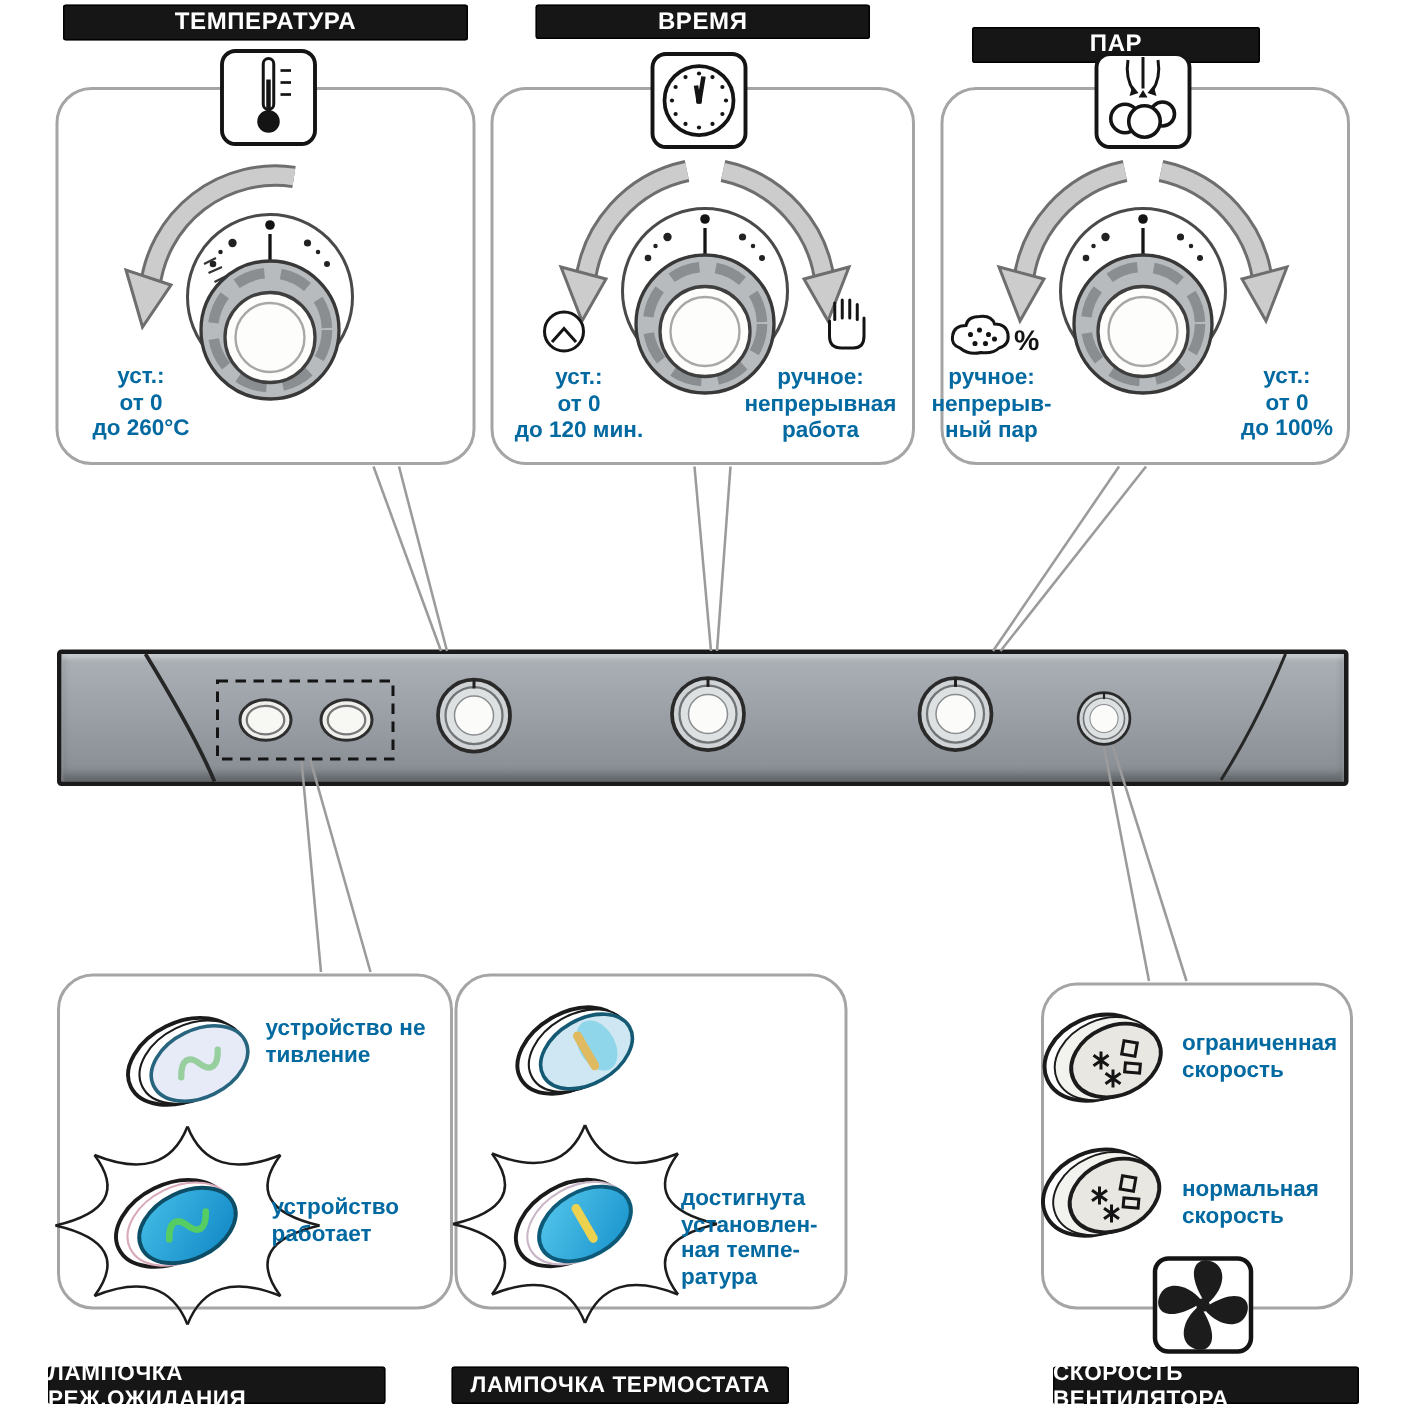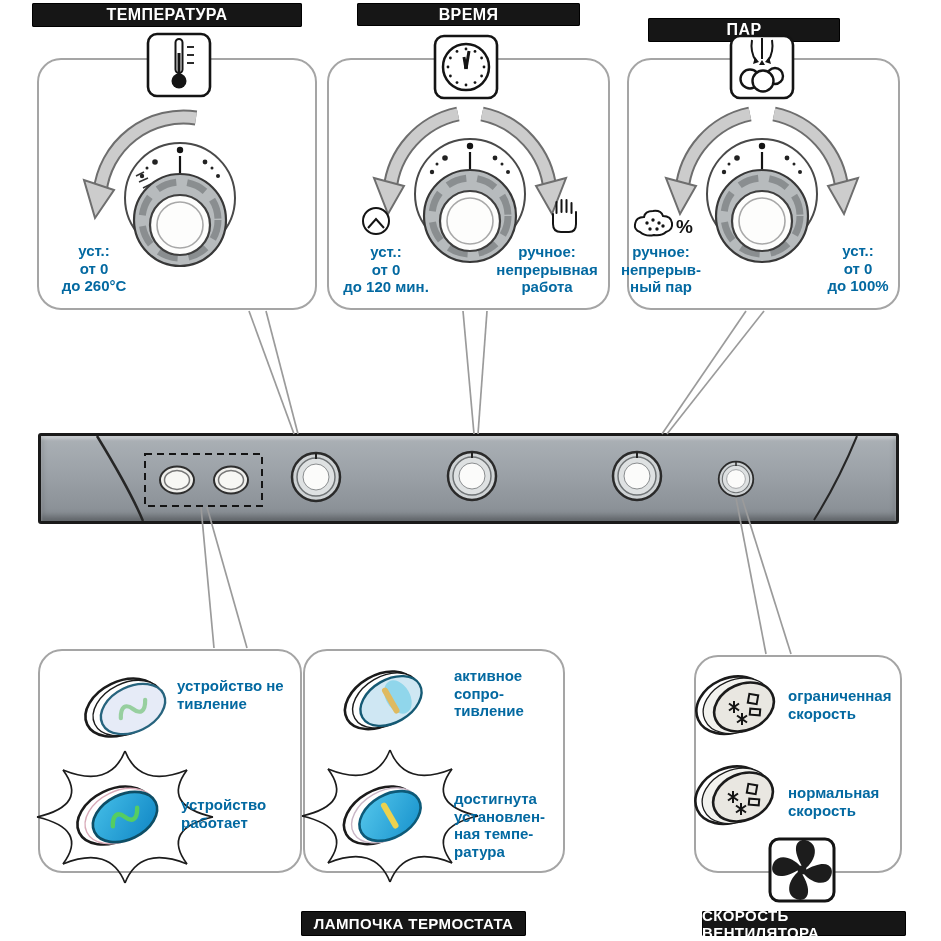--- a/index.html
+++ b/index.html
@@ -22,34 +22,35 @@
   .arrO{fill:none;stroke:#6e6e6e;stroke-width:15;}
   .arrI{fill:none;stroke:#cccccc;stroke-width:11;}
   .arrH{fill:#cccccc;stroke:#6e6e6e;stroke-width:2;}
   .pct{font-size:19px;font-weight:bold;fill:#141414;font-family:"Liberation Sans",sans-serif;}
 </style>
 </head>
 <body>
 
 <div id="stage">
 
-  <div class="bar" style="left:32px;top:3px;width:270px;height:24px;">ТЕМПЕРАТУРА</div>
+  <div class="bar" style="left:42px;top:3px;width:270px;height:24px;">ТЕМПЕРАТУРА</div>
   <div class="bar" style="left:357px;top:3px;width:223px;height:23px;">ВРЕМЯ</div>
   <div class="bar" style="left:648px;top:18px;width:192px;height:24px;">ПАР</div>
 
   <div class="bigbox" style="left:37px;top:58px;width:280px;height:252px;"></div>
   <div class="bigbox" style="left:327px;top:58px;width:283px;height:252px;"></div>
   <div class="bigbox" style="left:627px;top:58px;width:273px;height:252px;"></div>
 
   <div class="panel"></div>
 
   <div class="bigbox" style="left:38px;top:649px;width:264px;height:224px;"></div>
   <div class="bigbox" style="left:303px;top:649px;width:262px;height:224px;"></div>
   <div class="bigbox" style="left:694px;top:655px;width:208px;height:218px;"></div>
 
+  <div class="bar" style="left:32px;top:911px;width:225px;height:25px;font-size:15px;">ЛАМПОЧКА РЕЖ.ОЖИДАНИЯ</div>
   <div class="bar" style="left:301px;top:911px;width:225px;height:25px;font-size:15px;">ЛАМПОЧКА ТЕРМОСТАТА</div>
   <div class="bar" style="left:690px;top:911px;width:204px;height:25px;font-size:15px;margin-left:12px;">СКОРОСТЬ ВЕНТИЛЯТОРА</div>
 
   <svg class="overlay" width="941" height="941" viewBox="0 0 941 941">
     <defs>
       <linearGradient id="lampBlue" x1="0" y1="0" x2="1" y2="1">
         <stop offset="0" stop-color="#45bfe8"></stop>
           <stop offset="1" stop-color="#0f85c4"></stop>
       </linearGradient>
       <linearGradient id="lampBlue2" x1="0" y1="0" x2="1" y2="1">
@@ -348,25 +349,20 @@
 
   <div class="txt" style="left:177px;top:677px;width:124px;">
     <span class="ln">устройство не</span>
     <span class="ln">тивление</span>
   </div>
   <div class="txt" style="left:181px;top:796px;width:120px;">
     <span class="ln">устройство</span>
     <span class="ln">работает</span>
   </div>
 
-  <div class="txt" style="left:454px;top:667px;width:110px;">
-    <span class="ln">активное</span>
-    <span class="ln">сопро-</span>
-    <span class="ln">тивление</span>
-  </div>
   <div class="txt" style="left:454px;top:790px;width:112px;">
     <span class="ln">достигнута</span>
     <span class="ln">установлен-</span>
     <span class="ln">ная темпе-</span>
     <span class="ln">ратура</span>
   </div>
 
   <div class="txt" style="left:788px;top:687px;width:110px;">
     <span class="ln">ограниченная</span>
     <span class="ln">скорость</span>

